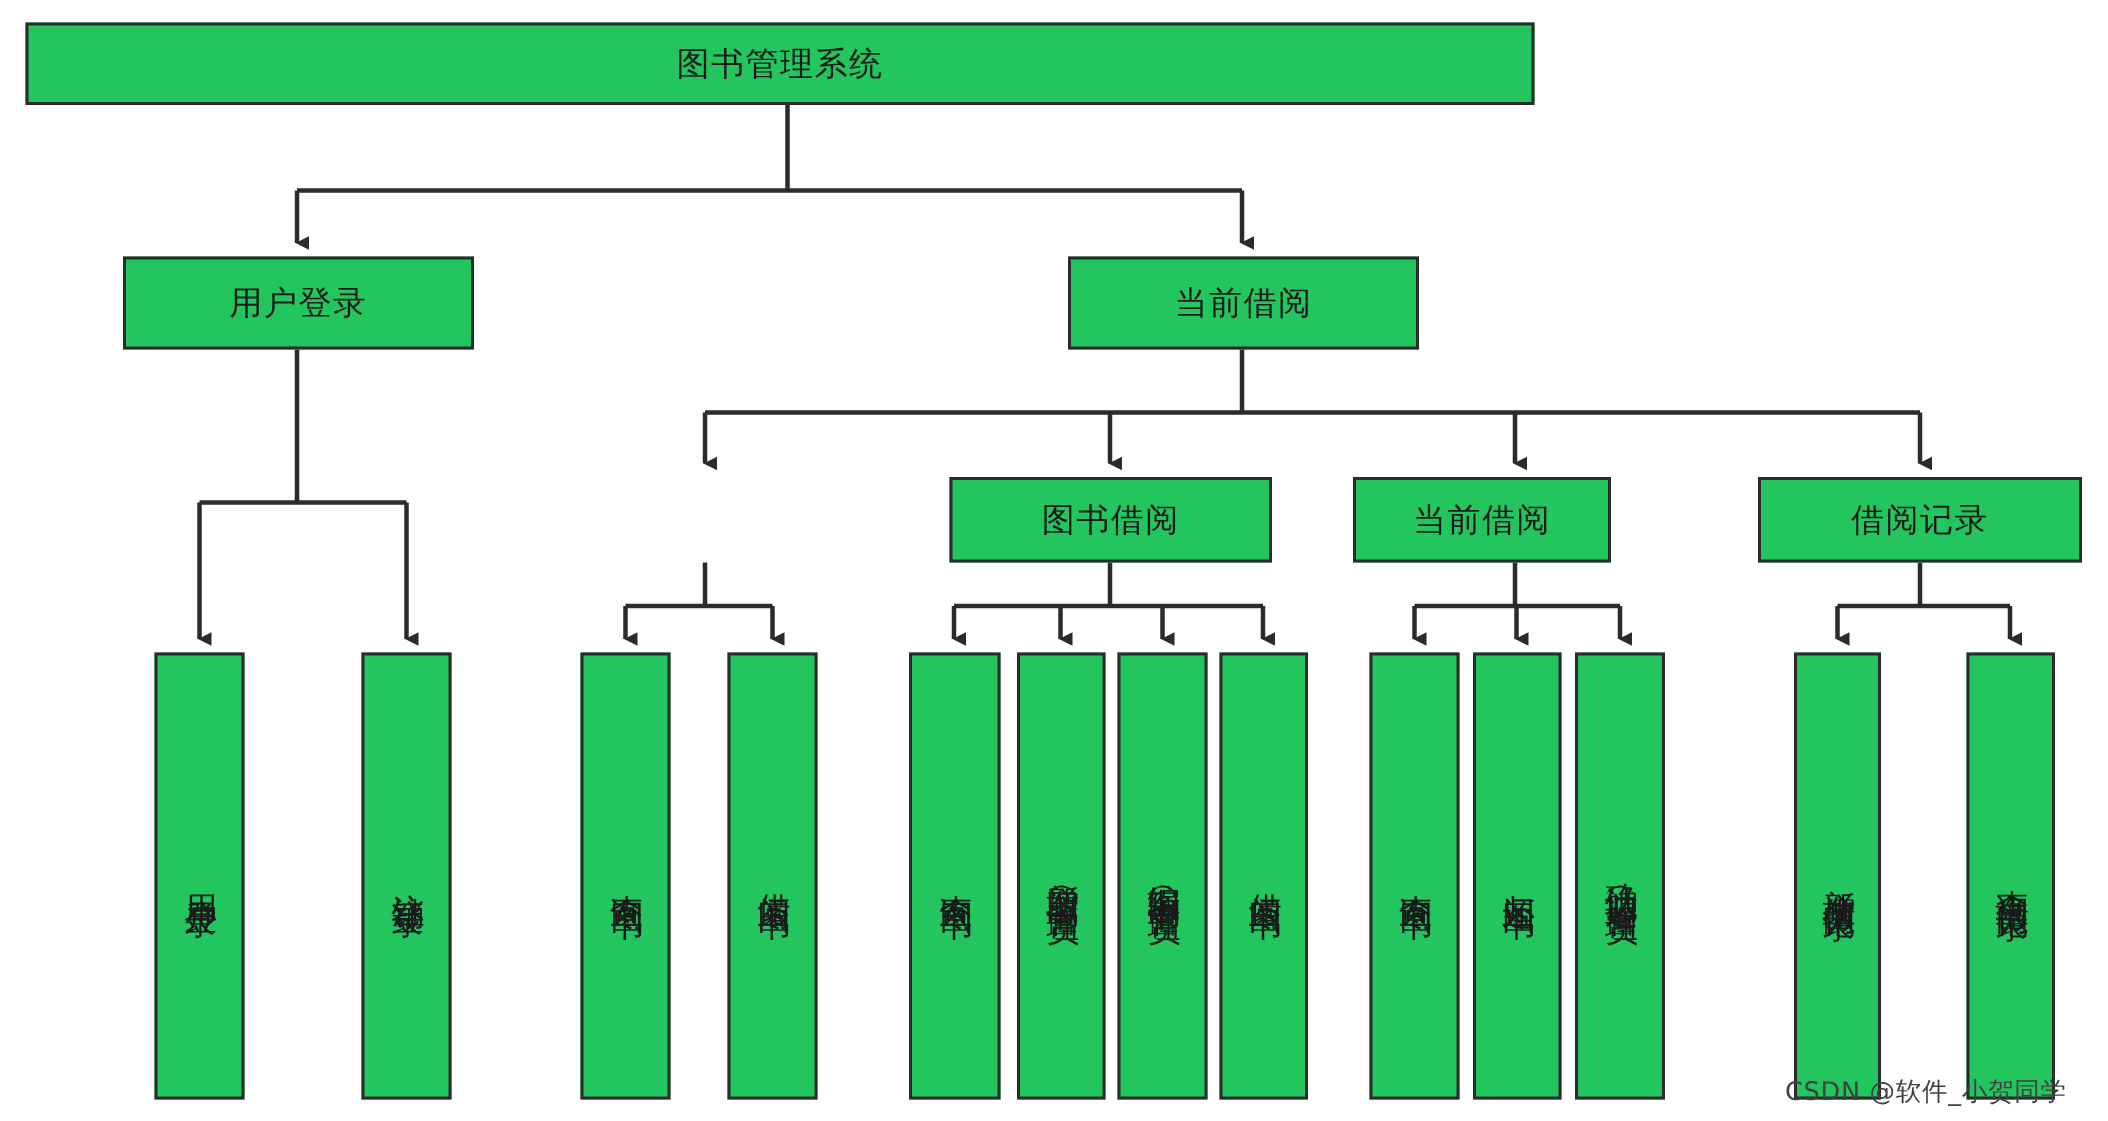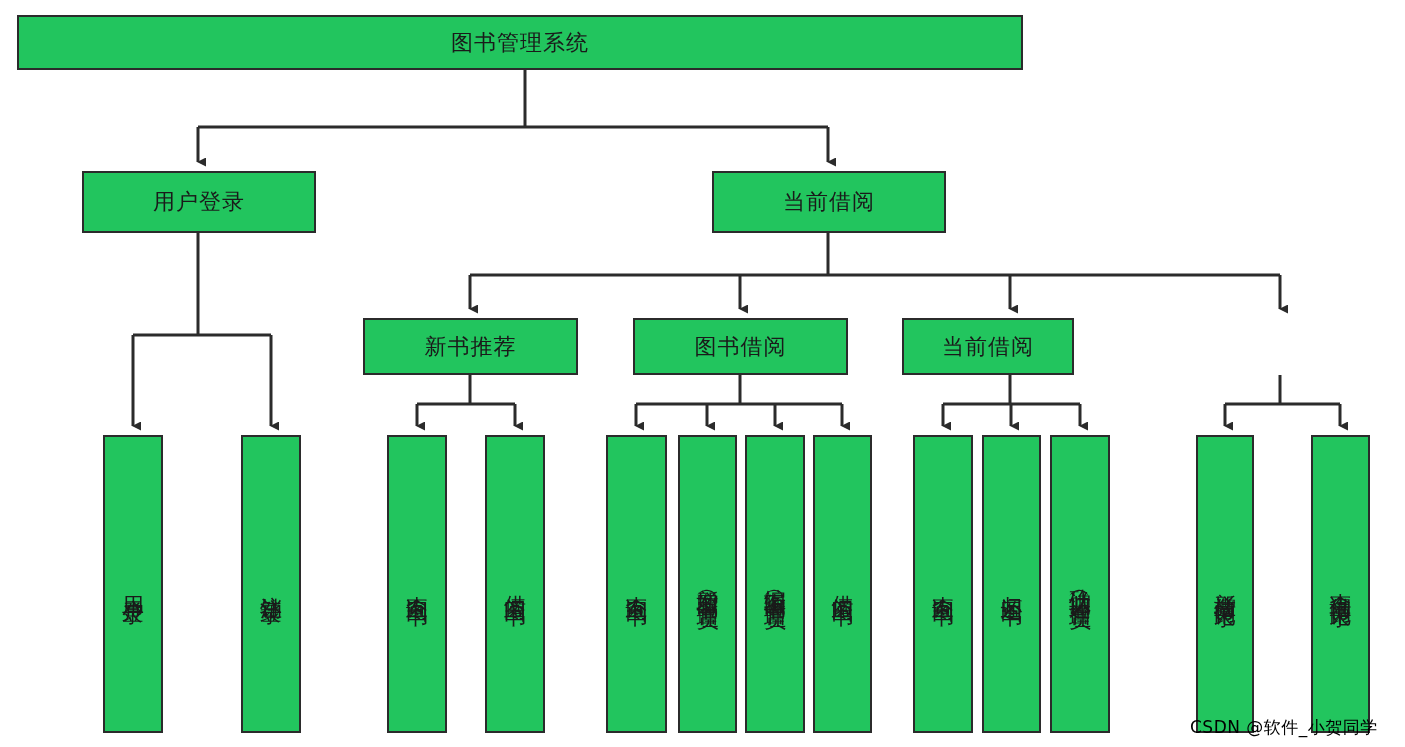--- a/index.html
+++ b/index.html
@@ -119,28 +119,28 @@
     <span>图书管理系统</span>
   </div>
 
   <div class="node horiz" style="left: 82px; top: 171px; width: 234px; height: 62px; border-color: rgb(43, 43, 43); color: rgb(26, 26, 26);">
     <span>用户登录</span>
   </div>
   <div class="node horiz" style="left: 712px; top: 171px; width: 234px; height: 62px; border-color: rgb(43, 43, 43); color: rgb(26, 26, 26);">
     <span>当前借阅</span>
   </div>
 
-  <div class="node horiz" style="left: 363px; top: 318px; width: 215px; height: 57px; border-color: rgb(43, 43, 43); color: rgb(26, 26, 26);">
-    <span>新书推荐</span>
-  </div>
   <div class="node horiz" style="left: 633px; top: 318px; width: 215px; height: 57px; border-color: rgb(43, 43, 43); color: rgb(26, 26, 26);">
     <span>图书借阅</span>
   </div>
   <div class="node horiz" style="left: 902px; top: 318px; width: 172px; height: 57px; border-color: rgb(43, 43, 43); color: rgb(26, 26, 26);">
     <span>当前借阅</span>
+  </div>
+  <div class="node horiz" style="left: 1172px; top: 318px; width: 216px; height: 57px; border-color: rgb(43, 43, 43); color: rgb(26, 26, 26);">
+    <span>借阅记录</span>
   </div>
 
   <div class="node vert" style="left: 103px; top: 435px; width: 60px; height: 298px; border-color: rgb(43, 43, 43); color: rgb(26, 26, 26);">
     <span class="vlabel" style="margin-top: 135px;">用户登录</span>
   </div>
   <div class="node vert" style="left: 241px; top: 435px; width: 60px; height: 298px; border-color: rgb(43, 43, 43); color: rgb(26, 26, 26);">
     <span class="vlabel" style="margin-top: 135px;">注销登录</span>
   </div>
   <div class="node vert" style="left: 387px; top: 435px; width: 60px; height: 298px; border-color: rgb(43, 43, 43); color: rgb(26, 26, 26);">
     <span class="vlabel" style="margin-top: 135px;">查询图书</span>
@@ -169,14 +169,14 @@
   <div class="node vert" style="left: 1050px; top: 435px; width: 60px; height: 298px; border-color: rgb(43, 43, 43); color: rgb(26, 26, 26);">
     <span class="vlabel" style="margin-top: 128px;">确认归还（管理员）</span>
   </div>
   <div class="node vert" style="left: 1196px; top: 435px; width: 58px; height: 298px; border-color: rgb(43, 43, 43); color: rgb(26, 26, 26);">
     <span class="vlabel" style="margin-top: 132px;">新增借阅记录</span>
   </div>
   <div class="node vert" style="left: 1311px; top: 435px; width: 59px; height: 298px; border-color: rgb(43, 43, 43); color: rgb(26, 26, 26);">
     <span class="vlabel" style="margin-top: 132px;">查询借阅记录</span>
   </div>
 
-  <div class="watermark" style="left: 1190px; top: 716px; color: #000000;">CSDN @软件_小贺同学</div>
+  <div class="watermark" style="left: 1190px; top: 716px; color: #404040;">CSDN @软件_小贺同学</div>
 </div>
 
 </body></html>

